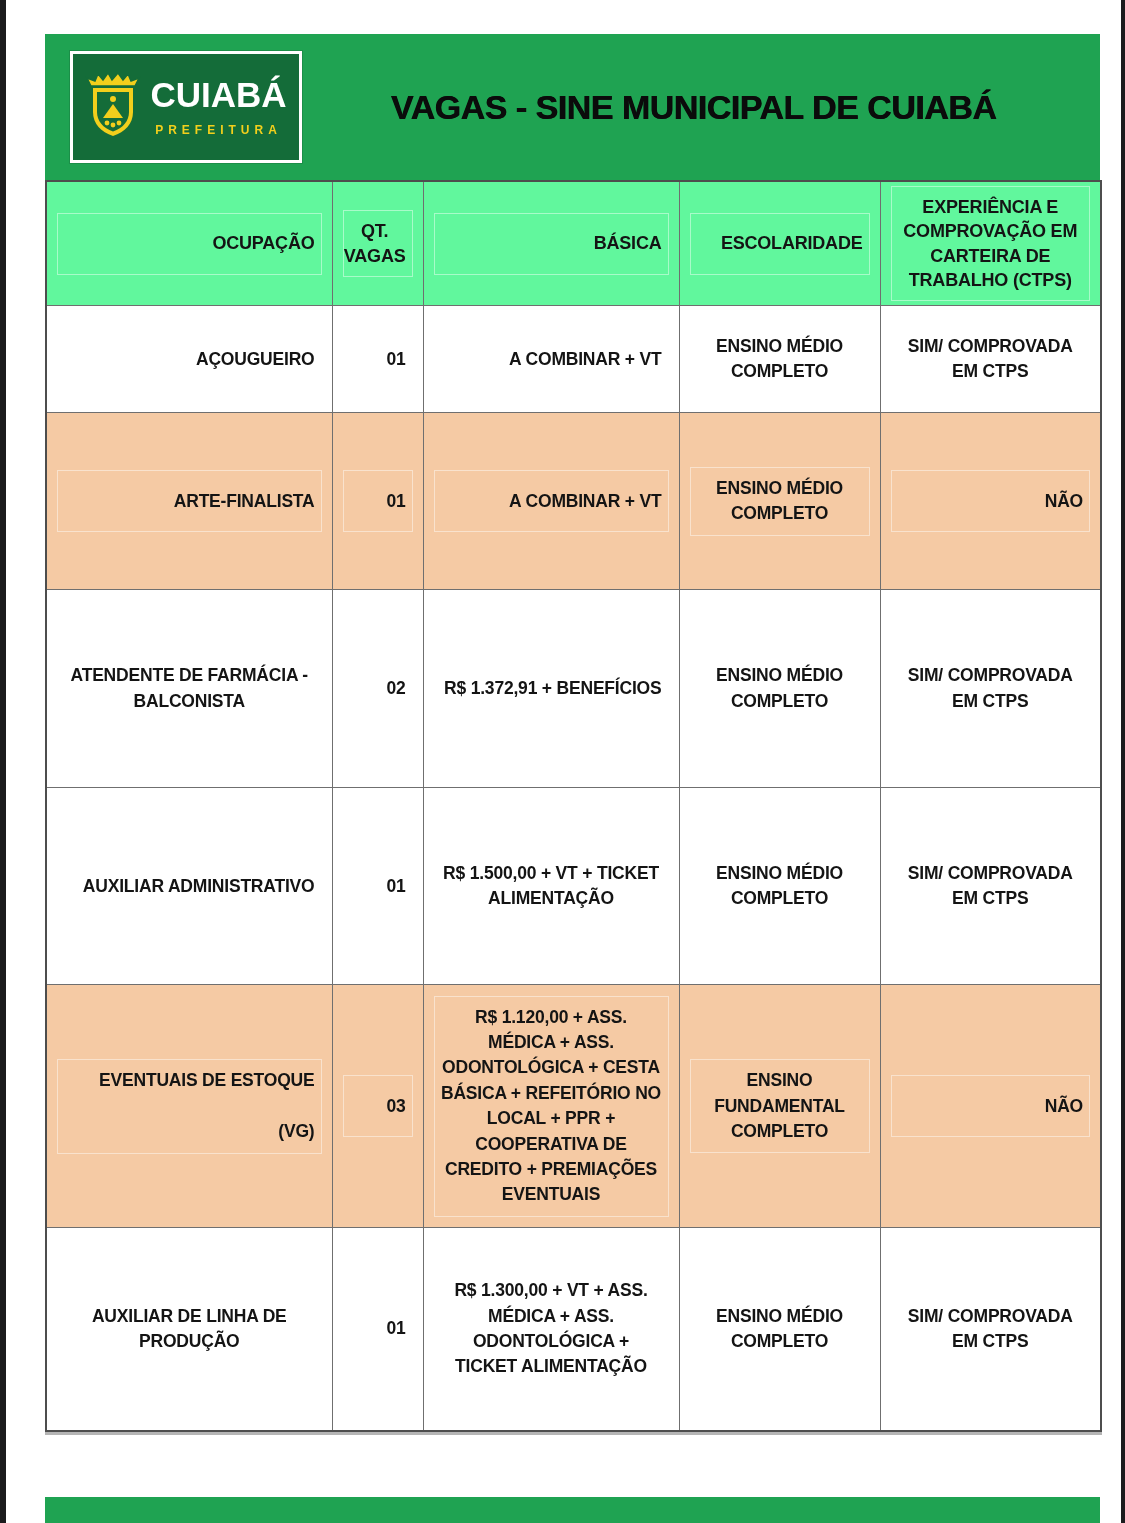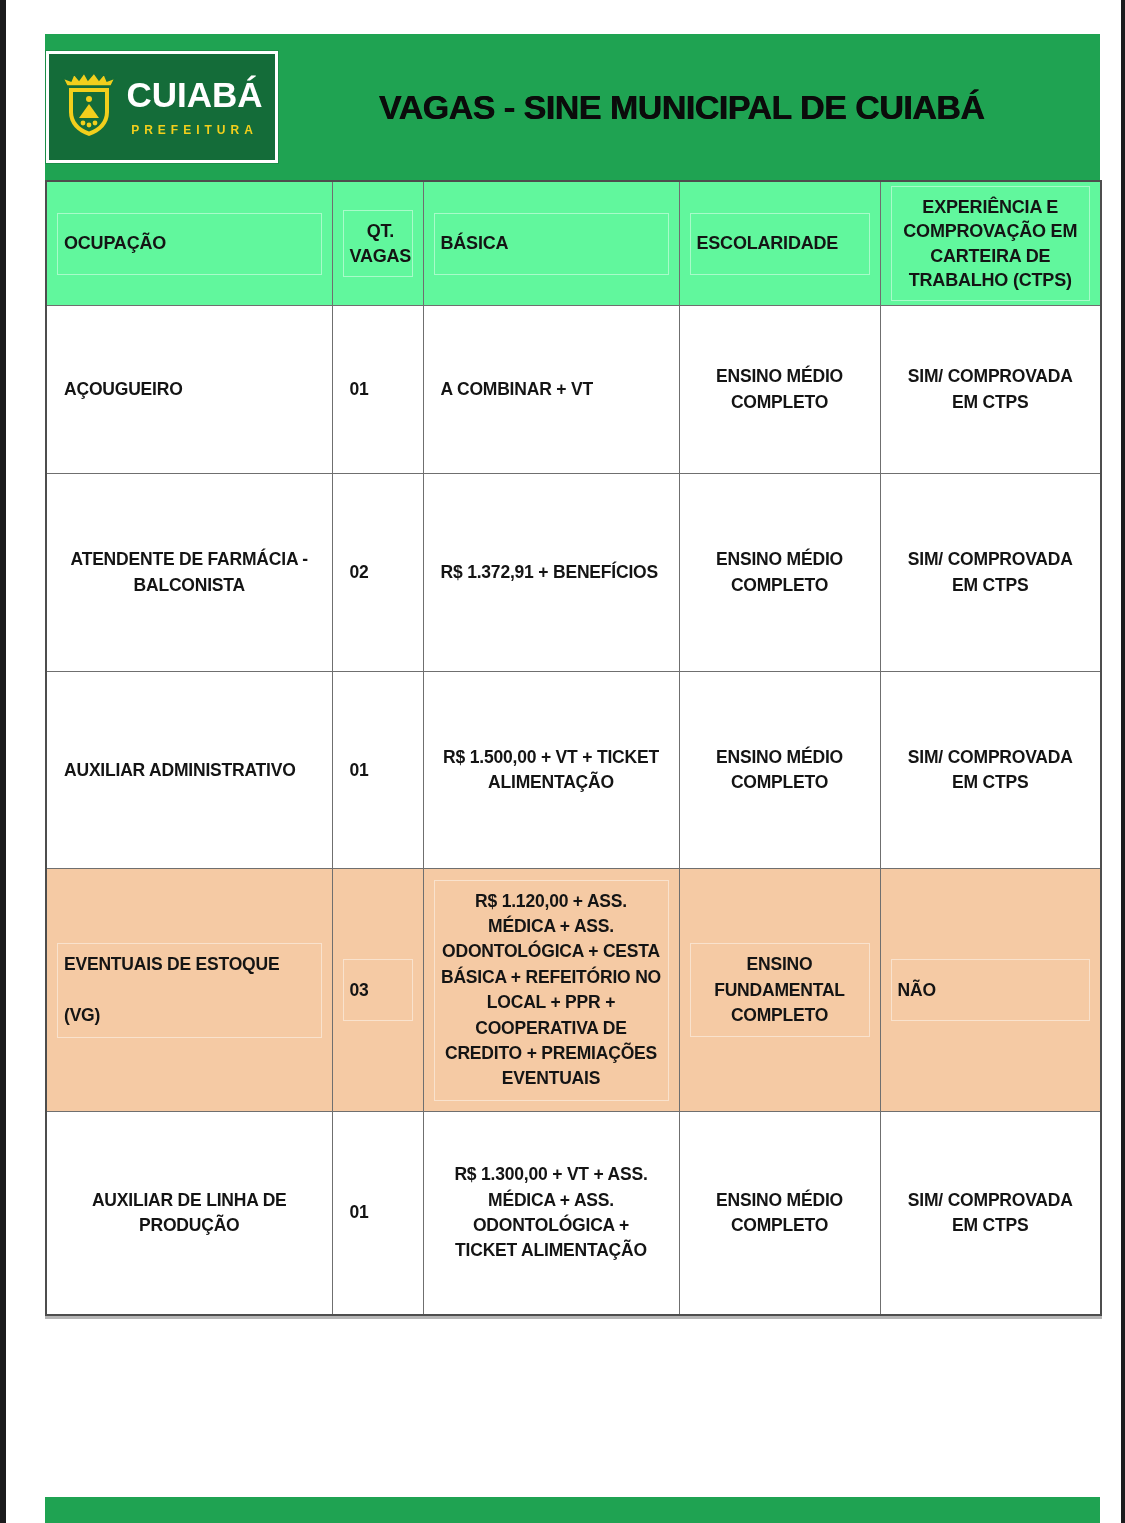--- a/index.html
+++ b/index.html
@@ -14,20 +14,21 @@
   .edge.left  { left:0;  width:6px; }
   .edge.right { right:0; width:4px; }
 
   .page { position:absolute; left:45px; top:34px; width:1055px; }
 
   
   .banner {
     width:1055px; height:146px;
     background:var(--header_green);
     display:flex; align-items:center;
+    padding-left:24px;
     border:1px solid var(--header_green);
   }
   .logo-box {
     width:232px; height:112px;
     background:var(--logo_green);
     border:3px solid #ffffff;
     display:flex; align-items:center; justify-content:center;
     gap:9px; flex-shrink:0;
     box-shadow:0 0 0 1px rgba(0,0,0,0.12);
   }
@@ -56,25 +57,25 @@
     color:#141414;
     font-weight:bold;
     padding:4px 10px;
   }
   thead tr { height:123px; background:var(--header_row_green); }
   thead th { font-size:18px; line-height:1.35; letter-spacing:-0.2px; }
   tbody td { font-size:17.5px; line-height:1.45; letter-spacing:-0.2px; background:#ffffff; }
   tr.peach td { background:var(--peach); }
 
   
-  .cellbox { display:flex; flex-direction:column; align-items:flex-start; justify-content:center;
+  .cellbox { display:flex; flex-direction:column; align-items:flex-end; justify-content:center;
              width:100%; min-height:62px; padding:8px 6px; border:1px solid transparent; }
   thead .cellbox, tr.peach .cellbox { border-color:rgba(255,255,255,0.45); }
 
-  tr.r1 { height:168px;border-radius:21px; } tr.r2 { height:177px; } tr.r3 { height:198px;border-radius:14px; }
+  tr.r1 { height:107px;border-radius:21px; } tr.r2 { height:177px; } tr.r3 { height:198px;border-radius:14px; }
   tr.r4 { height:197px; } tr.r5 { height:243px; } tr.r6 { height:203px; }
   .line-gap { height:26px; }
 
   
   .bottom-banner {
     position:absolute; left:45px; bottom:0; width:1055px; height:26px;
     background:var(--header_green);
   }
 </style>
 </head>
@@ -167,20 +168,47 @@
             <div class="cellbox">
               <span>ENSINO MÉDIO COMPLETO</span>
             </div>
           </td>
         <td>
             <div class="cellbox">
               <span>SIM/ COMPROVADA EM CTPS</span>
             </div>
           </td>
       </tr>
+      <tr class="r2 peach">
+        <td>
+            <div class="cellbox">
+              <span>ARTE-FINALISTA</span>
+            </div>
+          </td>
+        <td>
+            <div class="cellbox">
+              <span>01</span>
+            </div>
+          </td>
+        <td>
+            <div class="cellbox">
+              <span>A COMBINAR + VT</span>
+            </div>
+          </td>
+        <td>
+            <div class="cellbox">
+              <span>ENSINO MÉDIO COMPLETO</span>
+            </div>
+          </td>
+        <td>
+            <div class="cellbox">
+              <span>NÃO</span>
+            </div>
+          </td>
+      </tr>
       <tr class="r3">
         <td>
             <div class="cellbox">
               <span>ATENDENTE DE FARMÁCIA - BALCONISTA</span>
             </div>
           </td>
         <td>
             <div class="cellbox">
               <span>02</span>
             </div>

